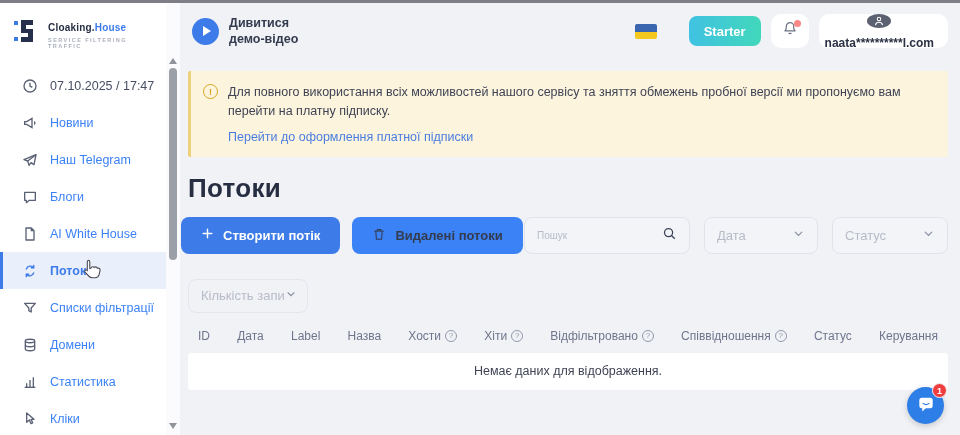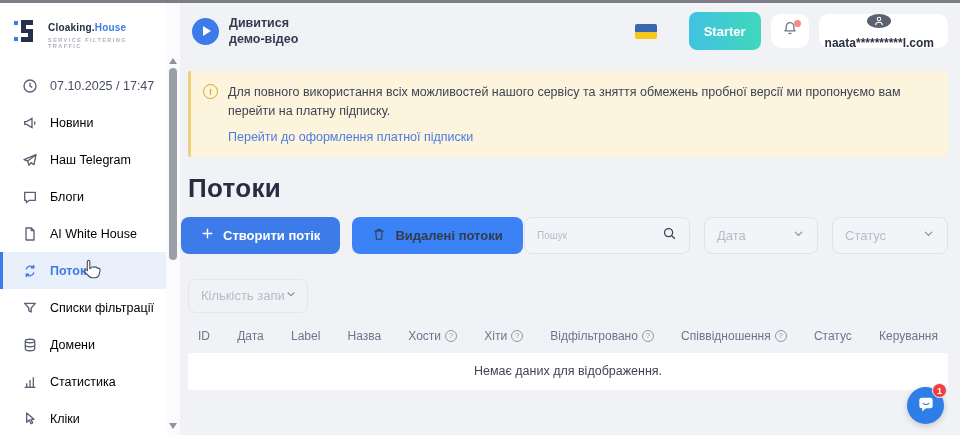--- a/index.html
+++ b/index.html
@@ -8,21 +8,21 @@
   .topline { position:absolute; left:0; top:0; width:960px; height:3px; background:#7e7f86; z-index:60; }
 
   
   .sidebar { position:absolute; left:0; top:3px; width:166px; height:432px; background:#ffffff; z-index:10; }
   .logo-row { display:flex; align-items:center; gap:8px; padding:14px 10px 12px 14px; }
   .logo-text .brand-line { font-size:10px; font-weight:800; letter-spacing:.2px; color:#262e44; }
   .logo-text .brand-line .accent { color:#3d7be8; }
   .tagline { font-size:5.6px; letter-spacing:1.4px; color:#aab0bd; margin-top:2px; font-weight:600; }
   .nav { margin-top:6px; }
   .nav-item { display:flex; align-items:center; gap:12px; height:37px; padding-left:18px;
-    color:#000000; font-size:12.5px; cursor:pointer; border-left:3px solid transparent; }
+    color:#3b82f6; font-size:12.5px; cursor:pointer; border-left:3px solid transparent; }
   .nav-item .nicon { width:17px; height:17px; flex:0 0 17px; display:flex; align-items:center; justify-content:center; }
   .nav-item svg { stroke:#5a6175; }
   .nav-item.active { background:#e9f0fc; border-left:3px solid #3d7be8; color:#3d7be8; font-weight:600; }
   .nav-item.active svg { stroke:#3d7be8; }
   .nav-item.date { color:#474e63; }
 
   
   .vscroll { position:absolute; left:166px; top:3px; width:14px; height:432px; background:#fbfbfd; z-index:11; }
   .vscroll .thumb { position:absolute; left:3px; top:65px; width:8px; height:192px; background:#9ba0a8; border-radius:4px; }
   .tri-up { position:absolute; left:3px; top:55px; width:0; height:0;
@@ -36,21 +36,21 @@
   .header { display:flex; align-items:center; height:56px; padding:0 12px 0 12px; }
   .play-btn { width:27px; height:27px; border-radius:50%; background:#3d7be8; display:flex;
     align-items:center; justify-content:center; cursor:pointer; flex:0 0 27px; }
   .play-tri { width:0; height:0; border-top:5px solid transparent; border-bottom:5px solid transparent;
     border-left:8px solid #ffffff; margin-left:2px; }
   .demo-label { width:92px; margin-left:10px; font-size:12.5px; font-weight:700; color:#333b4f; line-height:1.3; }
   .hdr-right { margin-left:auto; display:flex; align-items:center; gap:10px; }
   .flag { width:22px; height:15px; border-radius:2px; overflow:hidden; margin-right:22px; cursor:pointer; }
   .flag .f-top { height:8px; background:#3a66b0; }
   .flag .f-bot { height:7px; background:#f4c81c; }
-  .starter { height:38px; padding:0 15px; border-radius:8px; display:flex; align-items:center;
+  .starter { height:30px; padding:0 15px; border-radius:8px; display:flex; align-items:center;
     background:linear-gradient(90deg,#40c2e2,#41d7bb); color:#fff; font-size:13px; font-weight:700; cursor:pointer; }
   .bell-box { position:relative; width:38px; height:34px; background:#fff; border-radius:10px;
     display:flex; align-items:center; justify-content:center; cursor:pointer; }
   .bell-dot { position:absolute; top:6px; right:8px; width:7px; height:7px; border-radius:50%; background:#f98888; }
   .user-chip { height:34px; background:#fff; border-radius:10px; display:flex; align-items:center;
     gap:8px; padding:0 14px 0 6px; cursor:pointer;flex-direction:column; }
   .avatar { width:24px; height:24px; border-radius:50%; background:#5b6170; display:flex; align-items:center; justify-content:center; }
   .user-email { font-size:12px; font-weight:700; color:#2b3144; }
 
   

